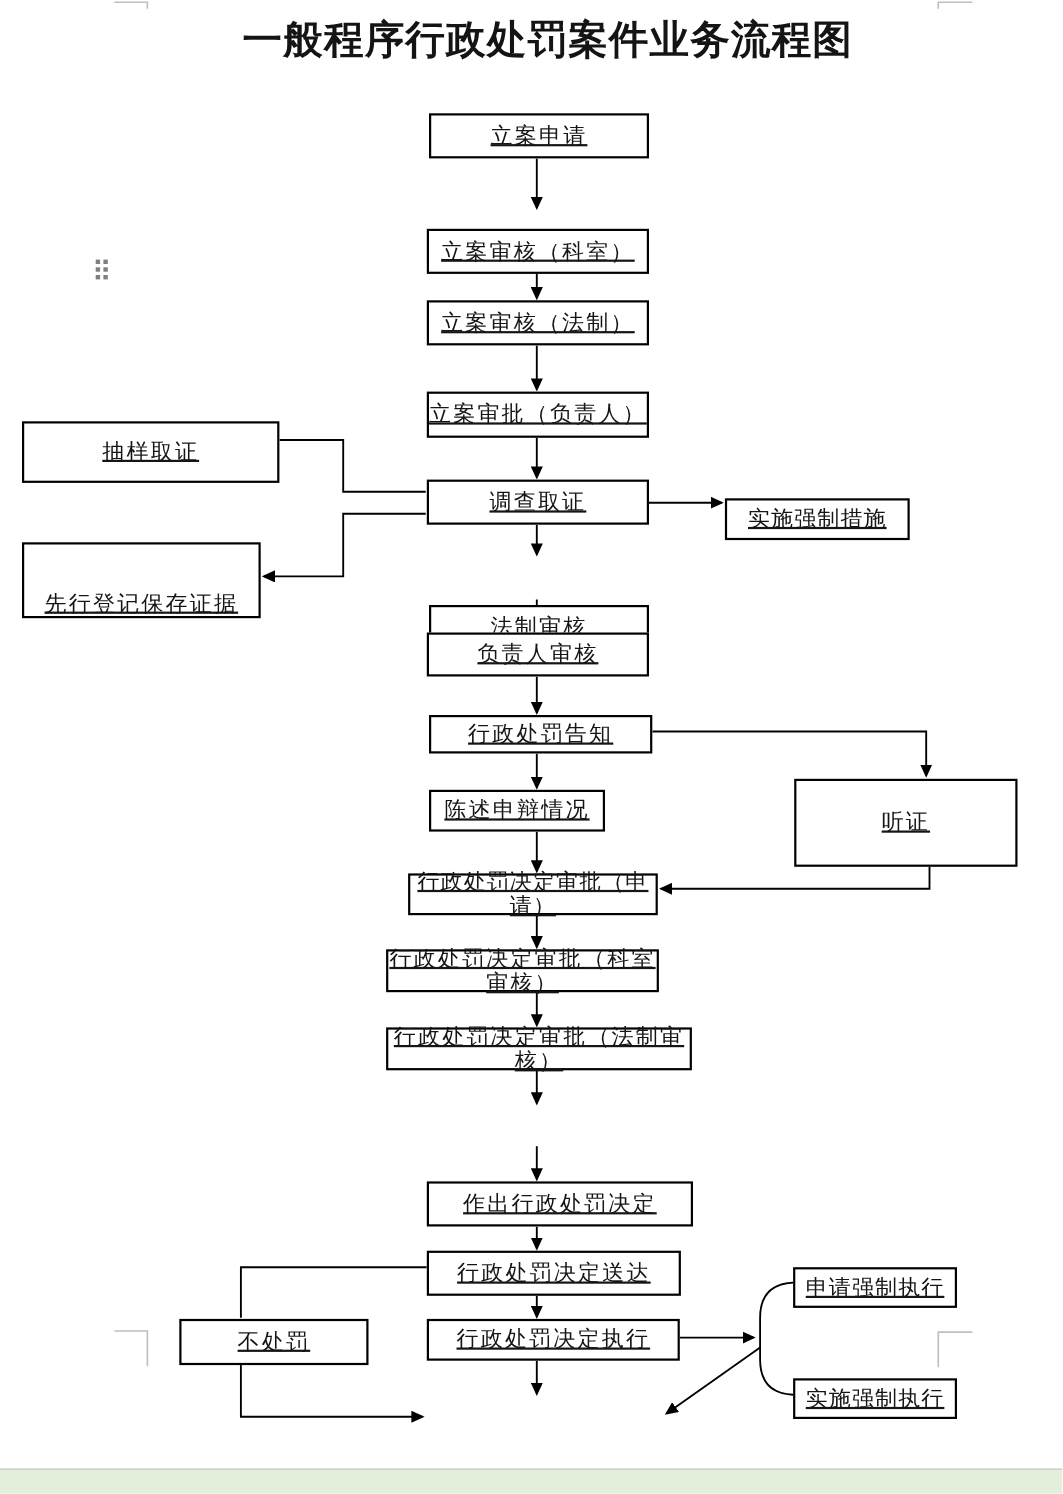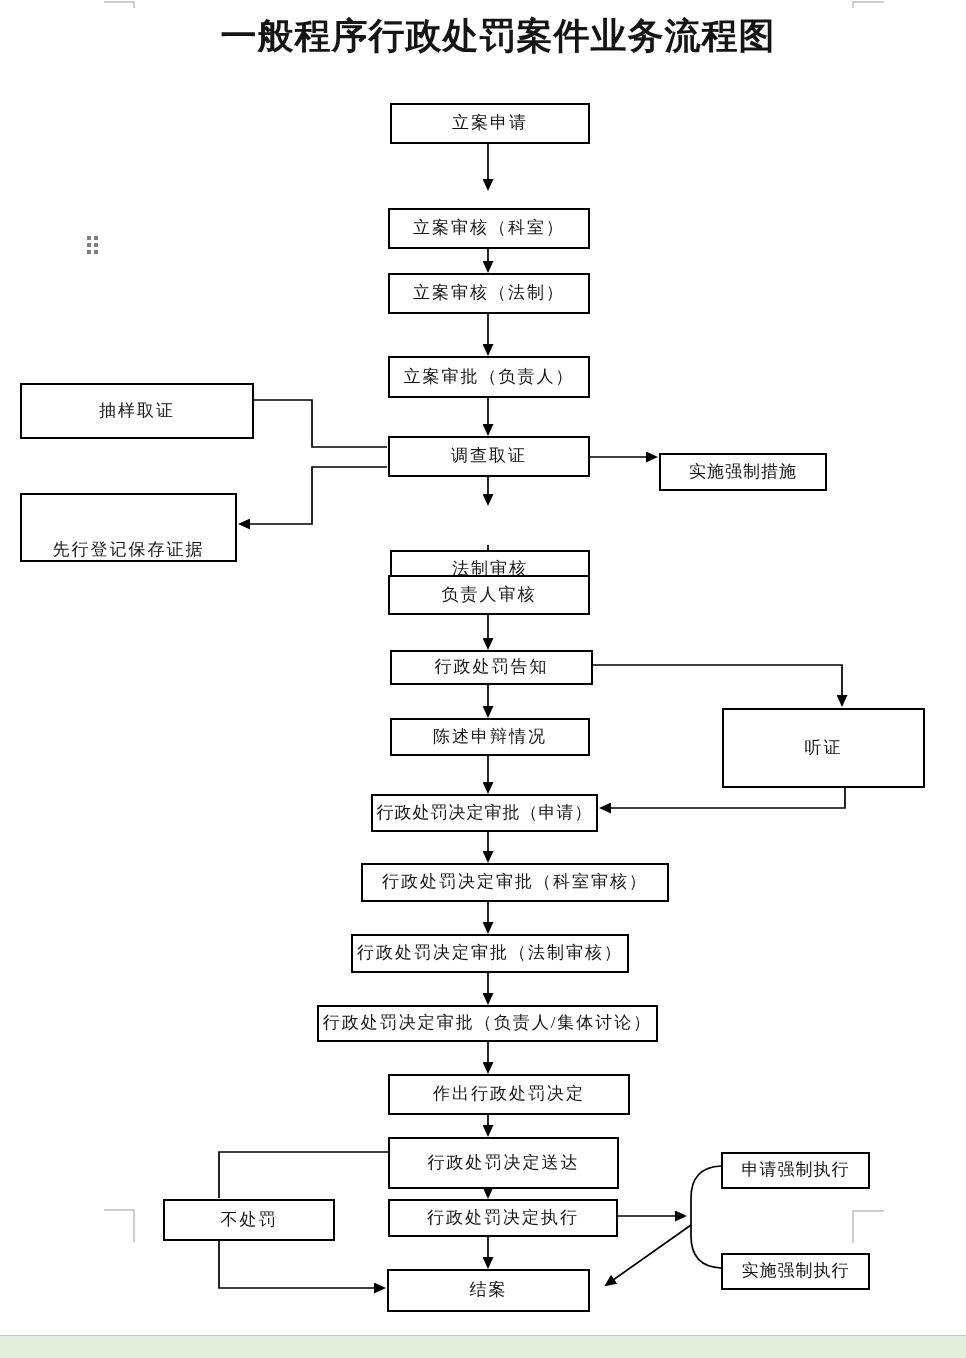--- a/index.html
+++ b/index.html
@@ -15,25 +15,26 @@
     text-align:center;
     font-size:36px;font-weight:bold;color:#141414;
     letter-spacing:1px;
   }
   .node{
     position:absolute;
     box-sizing:border-box;
     border:2px solid #000000;
     background:#ffffff;
     display:flex;align-items:center;justify-content:center;
-    font-size:17px;color:#151515;
+    font-size:20px;color:#151515;
     letter-spacing:2px;
     line-height:1.1;
     text-align:center;
     z-index:2;
+    text-decoration:underline;
   }
   #connectors{position:absolute;left:0;top:0;z-index:1;}
   #footer-bar{
     position:absolute;left:0;top:1335px;width:966px;height:23px;
     background:#e3eedb;border-top:1px solid #c6c6c6;
     z-index:3;
   }
 </style>
 </head>
 <body>
@@ -121,46 +122,40 @@
     </div>
   <div class="node" style="left:390px;top:506px;width:200px;height:39px;margin-top:44px;">
       <span>法制审核</span>
     </div>
   <div class="node" style="left:388px;top:575px;width:202px;height:40px;">
       <span>负责人审核</span>
     </div>
   <div class="node" style="left:390px;top:650px;width:203px;height:35px;">
       <span>行政处罚告知</span>
     </div>
-  <div class="node" style="left:390px;top:718px;width:200px;height:38px;">
+  <div class="node" style="left:390px;top:718px;width:160px;height:38px;">
       <span>陈述申辩情况</span>
     </div>
   <div class="node" style="left:371px;top:794px;width:227px;height:38px;letter-spacing:1px;">
       <span>行政处罚决定审批（申请）</span>
     </div>
-  <div class="node" style="left:361px;top:863px;width:308px;height:39px;">
+  <div class="node" style="left:351px;top:863px;width:248px;height:39px;">
       <span>行政处罚决定审批（科室审核）</span>
     </div>
   <div class="node" style="left:351px;top:934px;width:278px;height:39px;">
       <span>行政处罚决定审批（法制审核）</span>
     </div>
-  <div class="node" style="left:317px;top:1005px;width:341px;height:37px;">
-      <span>行政处罚决定审批（负责人/集体讨论）</span>
-    </div>
   <div class="node" style="left:388px;top:1074px;width:242px;height:41px;">
       <span>作出行政处罚决定</span>
     </div>
-  <div class="node" style="left:388px;top:1137px;width:231px;height:52px;">
+  <div class="node" style="left:388px;top:1137px;width:231px;height:41px;">
       <span>行政处罚决定送达</span>
     </div>
   <div class="node" style="left:388px;top:1199px;width:230px;height:38px;">
       <span>行政处罚决定执行</span>
-    </div>
-  <div class="node" style="left:387px;top:1269px;width:203px;height:43px;">
-      <span>结案</span>
     </div>
 
   <div class="node" style="left:20px;top:383px;width:234px;height:56px;">
       <span>抽样取证</span>
     </div>
   <div class="node" style="left:20px;top:493px;width:217px;height:69px;align-items:flex-end;">
       <span>先行登记保存证据</span>
     </div>
   <div class="node" style="left:659px;top:453px;width:168px;height:38px;letter-spacing:1px;">
       <span>实施强制措施</span>

